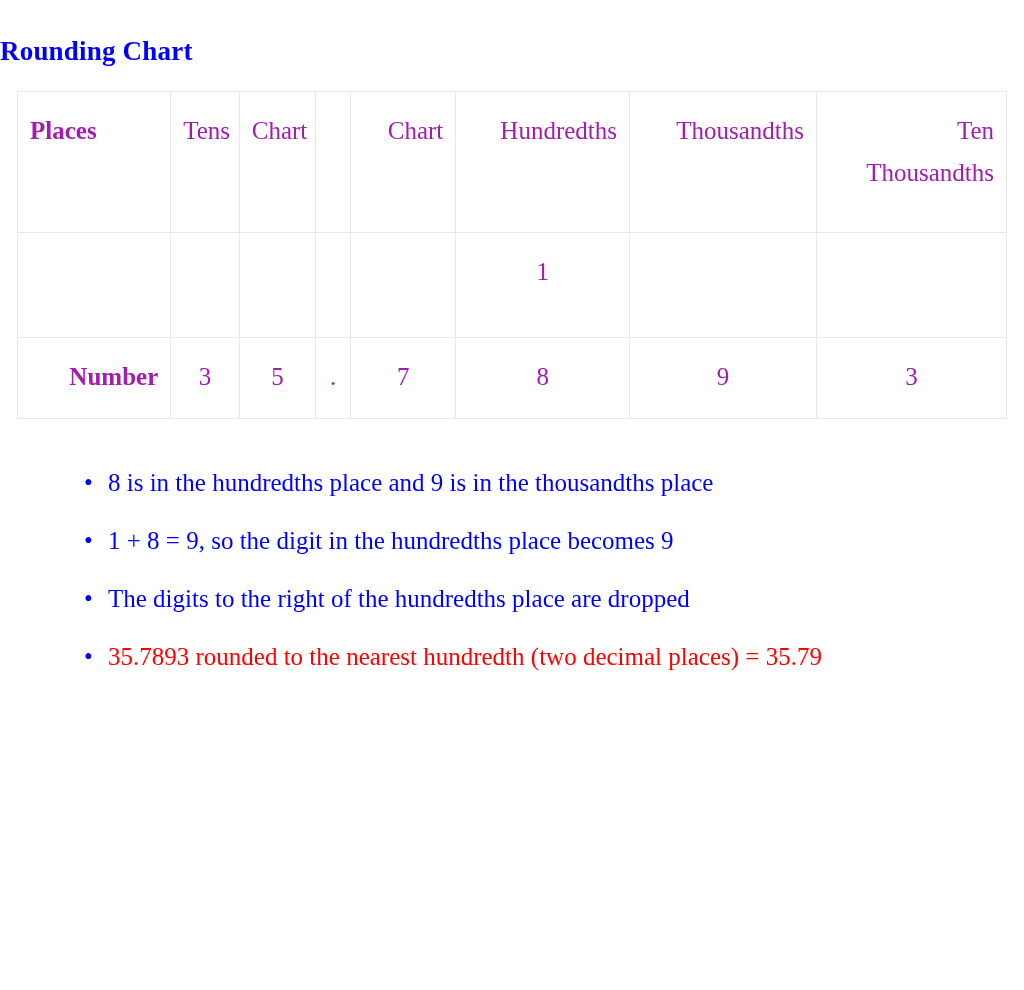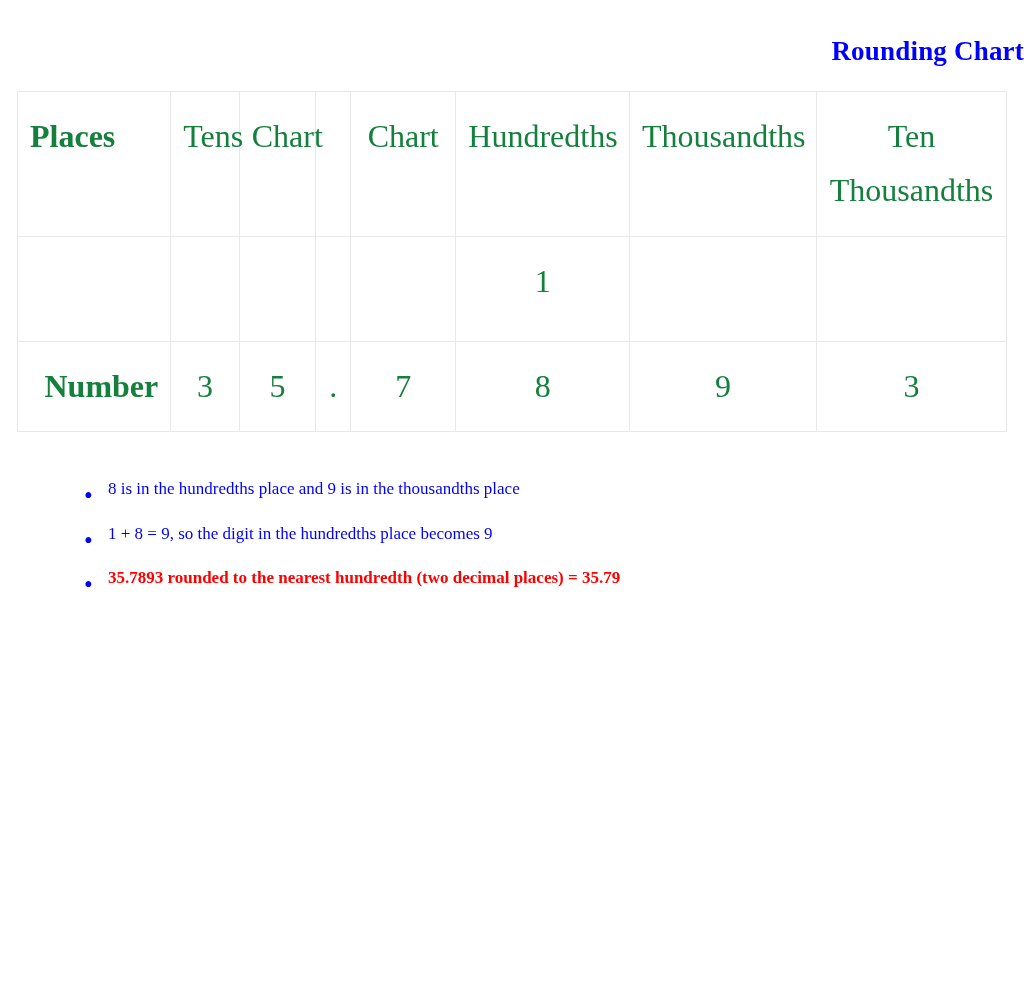--- a/index.html
+++ b/index.html
@@ -17,21 +17,21 @@
 
   .page {
     position: relative;
     width: 1024px;
     height: 990px;
     box-sizing: border-box;
   }
 
   
   .chart-title {
-    text-align: right;
+    text-align: left;
     color: #0000ff;
     font-weight: bold;
     font-size: 27px;
     line-height: 1;
     padding-top: 20px;
     letter-spacing: 0.2px;
   }
 
   
   .table-wrap {
@@ -41,23 +41,23 @@
   table.rounding-table {
     width: 990px;
     border-collapse: collapse;
     table-layout: fixed;
     border: 1px solid #e3e3e3;
   }
   table.rounding-table td {
     border: 1px solid #e8e8e8;
     vertical-align: top;
     padding: 18px 12px 18px 12px;
-    font-size: 32px;
+    font-size: 25px;
     line-height: 1.68;
-    color: #15803d;
+    color: #a21caf;
   }
 
   
   col.c-label  { width: 150px; }
   col.c-tens   { width: 67px; }
   col.c-ones   { width: 75px; }
   col.c-dot    { width: 34px; }
   col.c-tenths { width: 103px; }
   col.c-hund   { width: 170px; }
   col.c-thou   { width: 183px; }
@@ -68,25 +68,25 @@
   tr.row-carry   td { height: 68px;  }
   tr.row-number  td { height: 44px;  }
   tr.row-rounded td { height: 104px; }
 
   .cell-head-label {
     font-weight: bold;
     text-align: left;
     color: #0000ff;
   }
   .cell-head {
-    text-align: center;
+    text-align: right;
     color: #0000ff;
   }
   .cell-head-left {
-    text-align: center;
+    text-align: right;
     color: #0000ff;
   }
   .cell-rowlabel-blue {
     font-weight: bold;
     text-align: right;
     color: #0000ff;
   }
   .cell-rowlabel-red {
     font-weight: bold;
     text-align: left;
@@ -106,36 +106,36 @@
   ul.notes {
     list-style: none;
     margin: 42px 0 0 0;
     padding: 0;
   }
   ul.notes > li {
     position: relative;
     padding-left: 108px;
     padding-right: 118px;
     color: #0000ff;
-    font-size: 17px;
+    font-size: 25px;
     line-height: 1.72;
     margin-bottom: 15px;
   }
   ul.notes > li::before {
     content: "\2022";
     position: absolute;
     left: 84px;
     top: 0;
     color: #0000ff;
     font-size: 25px;
     line-height: 1.72;
   }
   ul.notes > li.emphasis {
     color: #ff0000;
-    font-weight: bold;
+    font-weight: normal;
   }
   ul.notes > li.emphasis::before {
     color: #0000ff;
     font-weight: normal;
   }
 </style>
 </head>
 <body>
 
 <div class="page">
@@ -188,16 +188,17 @@
           <td class="cell-digit-blue">3</td>
         </tr>
 
       </tbody>
     </table>
   </div>
 
   <ul class="notes">
     <li>8 is in the hundredths place and 9 is in the thousandths place</li>
     <li>1 + 8 = 9, so the digit in the hundredths place becomes 9</li>
+    <li>The digits to the right of the hundredths place are dropped</li>
     <li class="emphasis">35.7893 rounded to the nearest hundredth (two decimal places) = 35.79</li>
   </ul>
 
 </div>
 
 </body></html>

